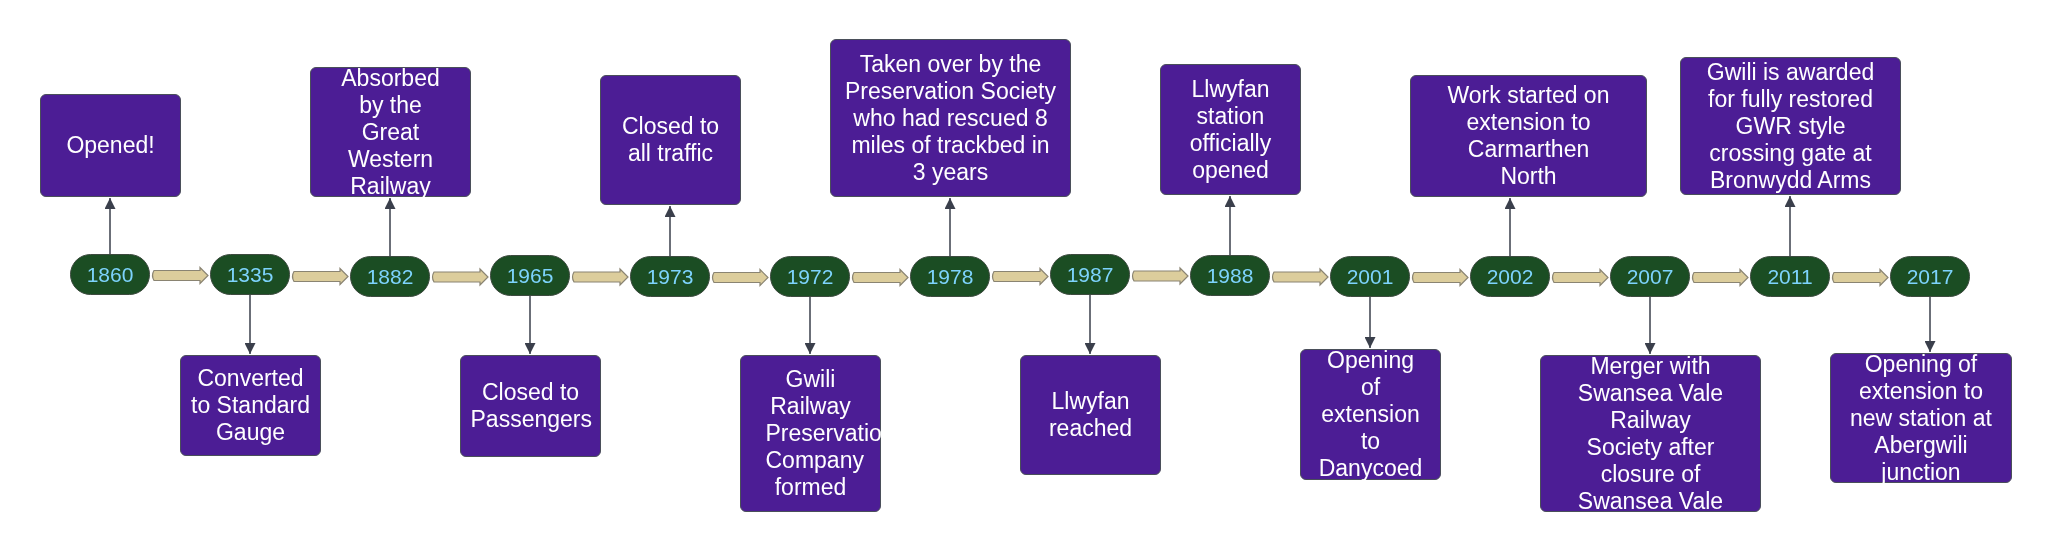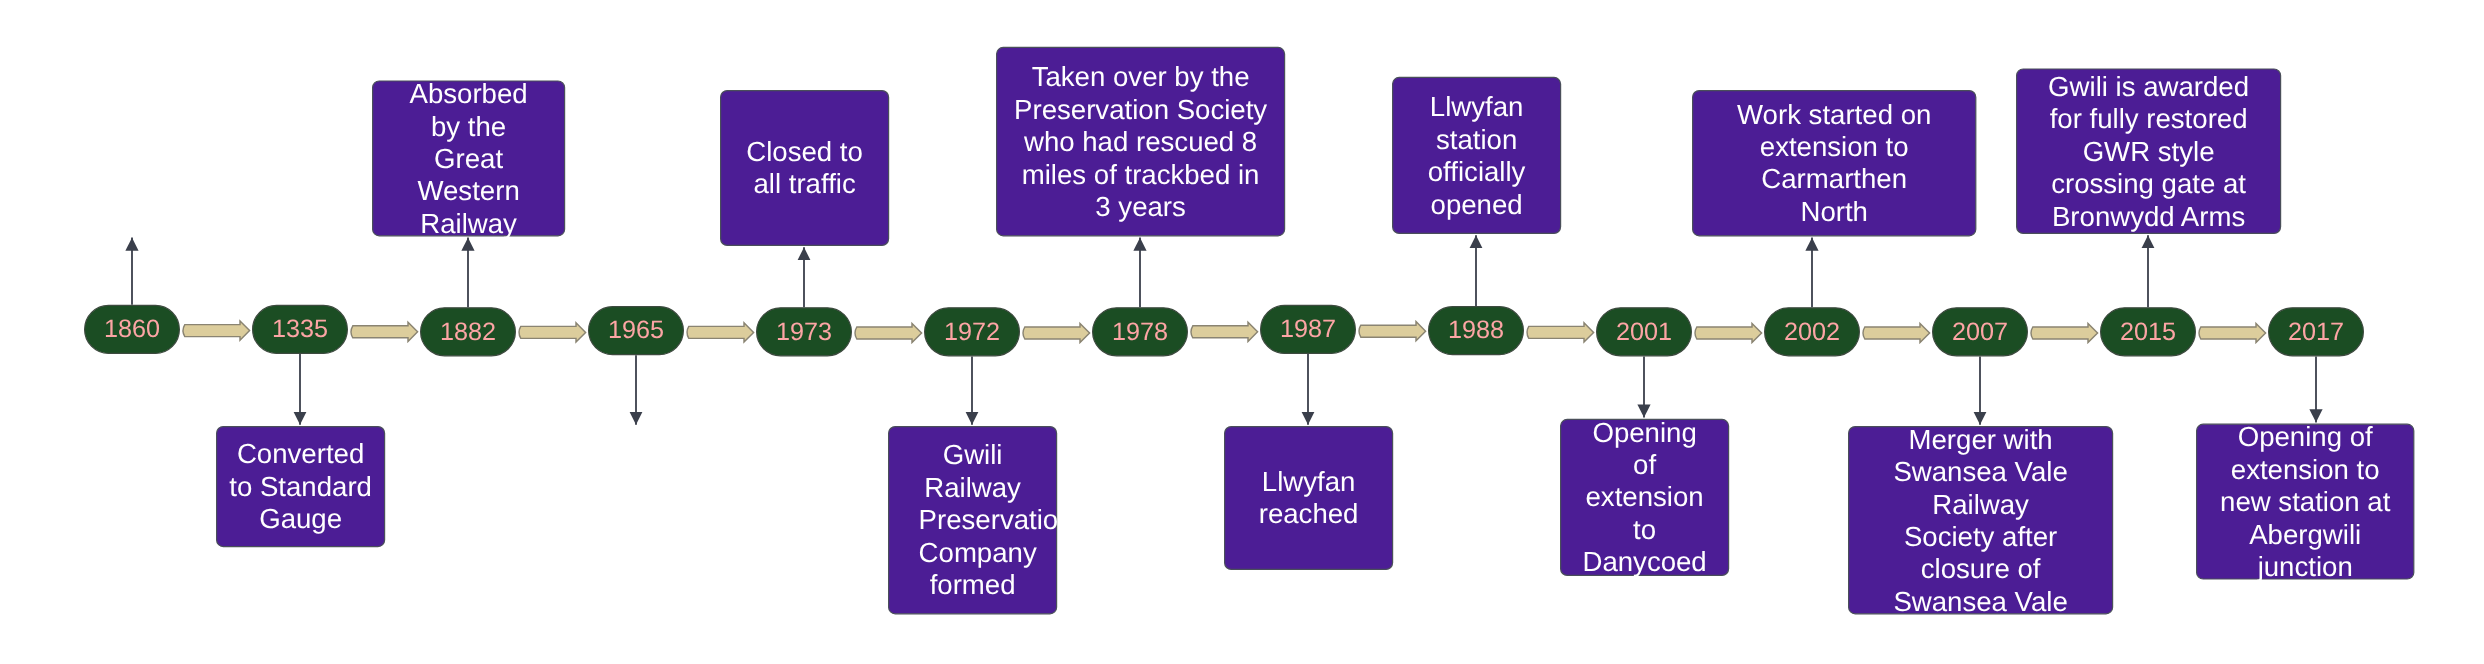--- a/index.html
+++ b/index.html
@@ -2,21 +2,21 @@
 <html><head>
   <meta charset="utf-8">
   <style>
     html, body { margin: 0; padding: 0; background: #ffffff; }
     body { width: 2070px; height: 553px; position: relative; overflow: hidden; font-family: "Liberation Sans", sans-serif; }
     #canvas { position: absolute; left: 0; top: 0; width: 2070px; height: 553px; }
     svg.links { position: absolute; left: 0; top: 0; width: 2070px; height: 553px; pointer-events: none; }
     .pill {
       position: absolute; width: 80px; height: 41px; border-radius: 21px;
       background: #1b4d23; border: 1.5px solid #3d4a3f; box-sizing: border-box;
-      color: #fca5a5; font-size: 21px; display: flex; align-items: center; justify-content: center;
+      color: #7dd3fc; font-size: 21px; display: flex; align-items: center; justify-content: center;
     }
     .event {
       position: absolute; background: #4c1d95; border: 1.5px solid #4a4f5a; border-radius: 6px;
       box-sizing: border-box; color: #ffffff; font-size: 23px; line-height: 27px; text-align: center;
       display: flex; align-items: center; justify-content: center; padding: 4px 8px;
     }
     .event span { display: block; }
   </style>
 </head>
 <body>
@@ -66,28 +66,34 @@
   <div class="pill" style="left:350px;top:256px">1882</div>
   <div class="pill" style="left:490px;top:255px">1965</div>
   <div class="pill" style="left:630px;top:256px">1973</div>
   <div class="pill" style="left:770px;top:256px">1972</div>
   <div class="pill" style="left:910px;top:256px">1978</div>
   <div class="pill" style="left:1050px;top:254px">1987</div>
   <div class="pill" style="left:1190px;top:255px">1988</div>
   <div class="pill" style="left:1330px;top:256px">2001</div>
   <div class="pill" style="left:1470px;top:256px">2002</div>
   <div class="pill" style="left:1610px;top:256px">2007</div>
-  <div class="pill" style="left:1750px;top:256px">2015</div>
+  <div class="pill" style="left:1750px;top:256px">2011</div>
   <div class="pill" style="left:1890px;top:256px">2017</div>
 
+  <div class="event" style="left:40px;top:94px;width:141px;height:103px">
+      <span>Opened!</span>
+    </div>
   <div class="event" style="left:180px;top:355px;width:141px;height:101px">
       <span style="width:120px">Converted to Standard Gauge</span>
     </div>
   <div class="event" style="left:310px;top:67px;width:161px;height:130px">
       <span style="width:125px">Absorbed by the Great Western Railway</span>
+    </div>
+  <div class="event" style="left:460px;top:355px;width:141px;height:102px">
+      <span style="width:120px">Closed to Passengers</span>
     </div>
   <div class="event" style="left:600px;top:75px;width:141px;height:130px">
       <span style="width:100px">Closed to all traffic</span>
     </div>
   <div class="event" style="left:740px;top:355px;width:141px;height:157px">
       <span style="width:90px">Gwili Railway Preservation Company formed</span>
     </div>
   <div class="event" style="left:830px;top:39px;width:241px;height:158px">
       <span style="width:215px">Taken over by the Preservation Society who had rescued 8 miles of trackbed in 3 years</span>
     </div>

